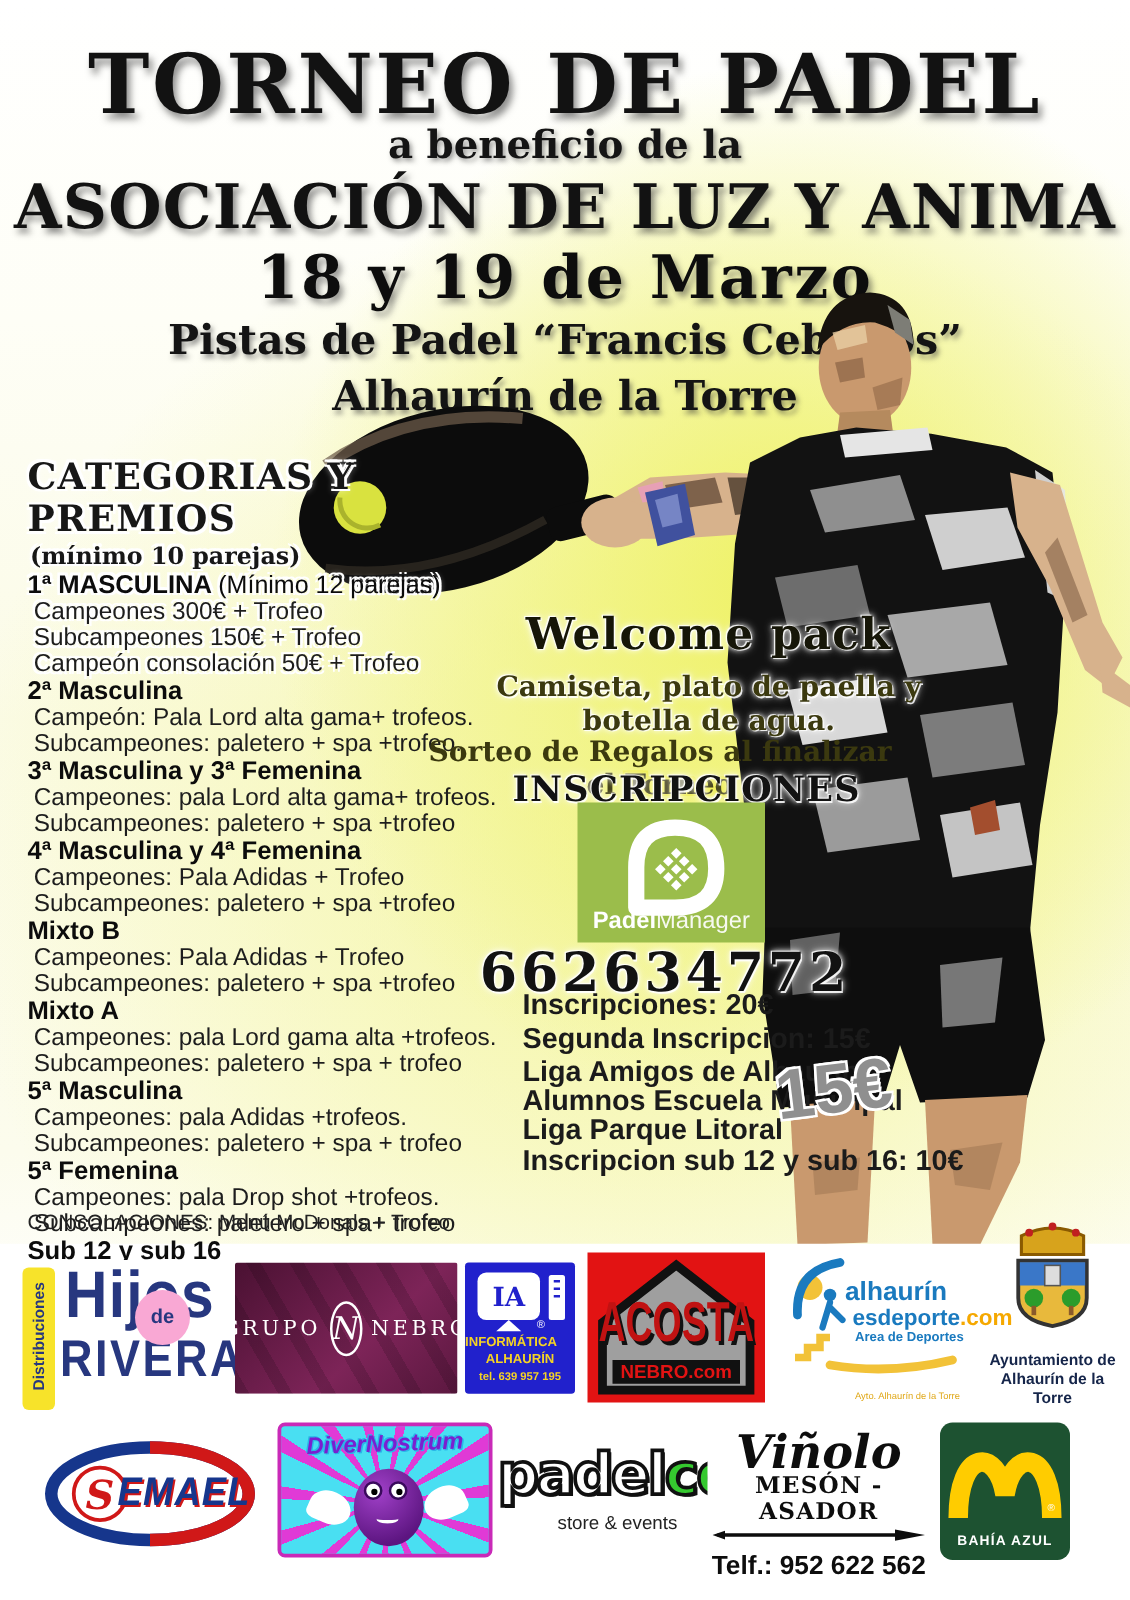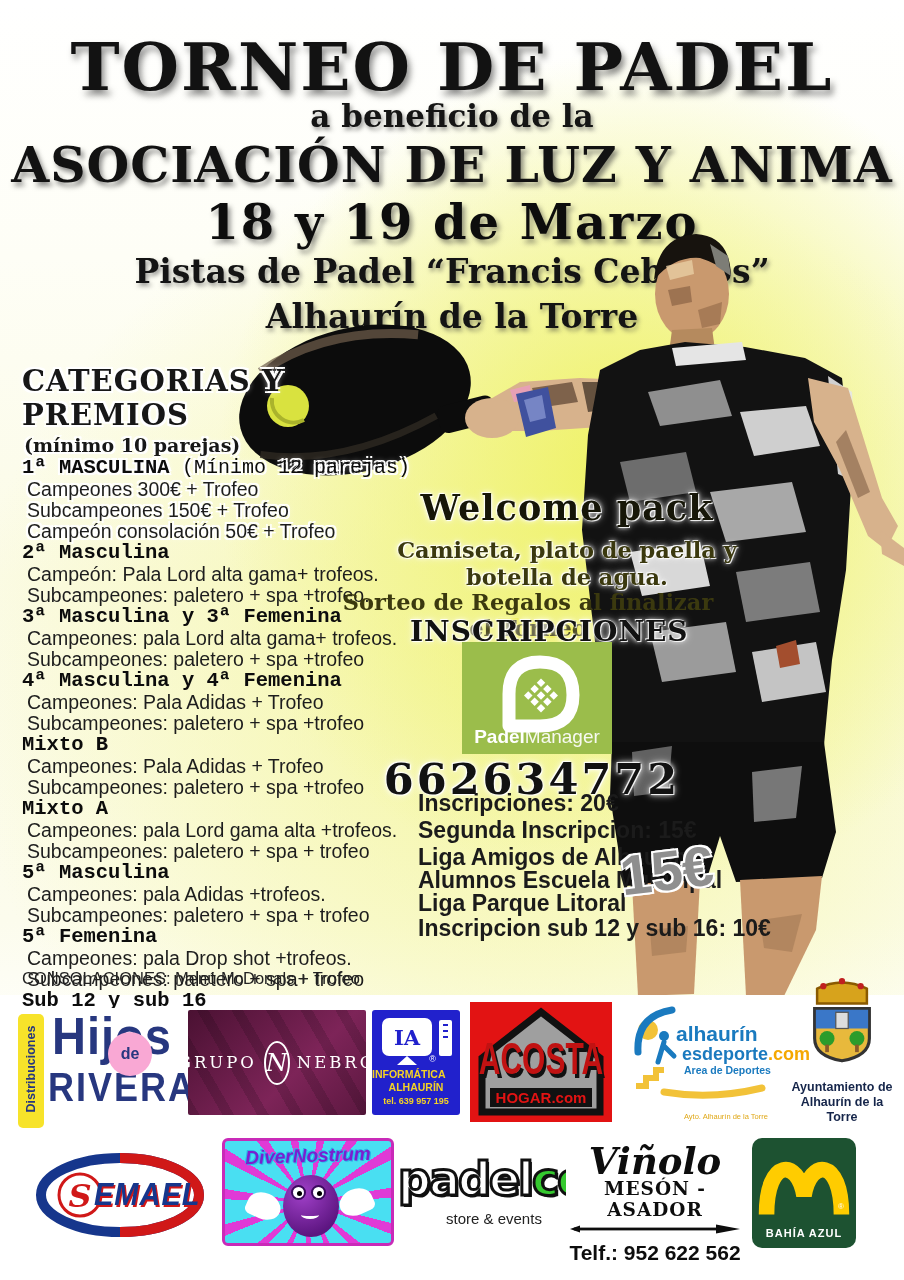--- a/index.html
+++ b/index.html
@@ -23,21 +23,21 @@
   .assoc   { top:136px; font-size:49px; color:#121212; letter-spacing:1px; text-shadow:3px 4px 5px rgba(50,50,50,.55); }
   .dates   { top:194px; font-size:48px; color:#0d0d0d; letter-spacing:2px; text-shadow:3px 4px 5px rgba(50,50,50,.5); }
   .venue   { top:252px; font-size:33px; color:#141414; text-shadow:2px 3px 4px rgba(60,60,60,.5); }
   .town    { top:297px; font-size:33px; color:#141414; text-shadow:2px 3px 4px rgba(60,60,60,.5); }
 
   
   .categories { left:22px; top:364px; width:408px; z-index:3; }
   .cat-heading { font-family:"DejaVu Serif",serif; font-weight:700; font-size:29px; color:#171717; letter-spacing:1px;
                  text-shadow:-2px -2px 0 #fff,2px -2px 0 #fff,-2px 2px 0 #fff,2px 2px 0 #fff,0 0 7px #fff; }
   .cat-min { font-family:"DejaVu Serif",serif; font-weight:700; font-size:19px; color:#171717; margin:2px 0 1px 2px; }
-  .cat-name { font-size:20.5px; font-weight:700; color:#0c0c0c; line-height:22px;font-family:Liberation Mono, monospace; }
+  .cat-name { font-size:20.5px; font-weight:700; color:#0c0c0c; line-height:22px; }
   .cat-note { font-weight:400; font-size:20px; }
   .cat-line { font-size:19.5px; color:#1d1d1d; line-height:21px; padding-left:5px; }
   .consolations { left:22px; top:969px; font-size:16.5px; color:#222; z-index:3; }
 
   
   .rc { z-index:3; }
   .welcome-h { top:487px; left:392px; width:350px; text-align:center; font-size:35px; color:#161608; letter-spacing:1px; }
   .wl1 { top:537px; left:392px; width:350px; text-align:center; font-size:22.5px; color:#3b390f; }
   .wl2 { top:564px; left:392px; width:350px; text-align:center; font-size:22.5px; color:#3b390f; }
   .sorteo { top:589px; left:332px; width:392px; text-align:center; font-size:22.5px; color:#3b390f; }
@@ -339,21 +339,21 @@
     <div class="ia-l1">INFORMÁTICA</div>
     <div class="ia-l2">ALHAURÍN</div>
     <div class="ia-tel">tel. 639 957 195</div>
   </div>
 
   <div class="logo acosta">
     <svg viewBox="0 0 142 120">
       <polygon points="12,56 71,10 130,56 130,110 12,110" fill="#9f9f9f" stroke="#111" stroke-width="7"></polygon>
     </svg>
     <div class="acosta-name">ACOSTA</div>
-    <div class="acosta-sub">HOGAR.com</div>
+    <div class="acosta-sub">NEBRO.com</div>
   </div>
 
   <div class="logo esdeporte">
     <svg width="152" height="118" viewBox="0 0 152 118">
       <circle cx="26" cy="30" r="10" fill="#f2c238"></circle>
       <path d="M50,10 Q14,16 16,52" stroke="#1a7abf" stroke-width="7" fill="none" stroke-linecap="round"></path>
       <circle cx="42" cy="36" r="5" fill="#1a7abf"></circle>
       <path d="M42,42 L36,62 M42,46 L52,56" stroke="#1a7abf" stroke-width="5" fill="none" stroke-linecap="round"></path>
       <path d="M14,86 h10 v-8 h10 v-8 h8" stroke="#f2c238" stroke-width="6" fill="none"></path>
       <path d="M42,92 Q90,100 140,88" stroke="#f2c238" stroke-width="7" fill="none" stroke-linecap="round"></path>

